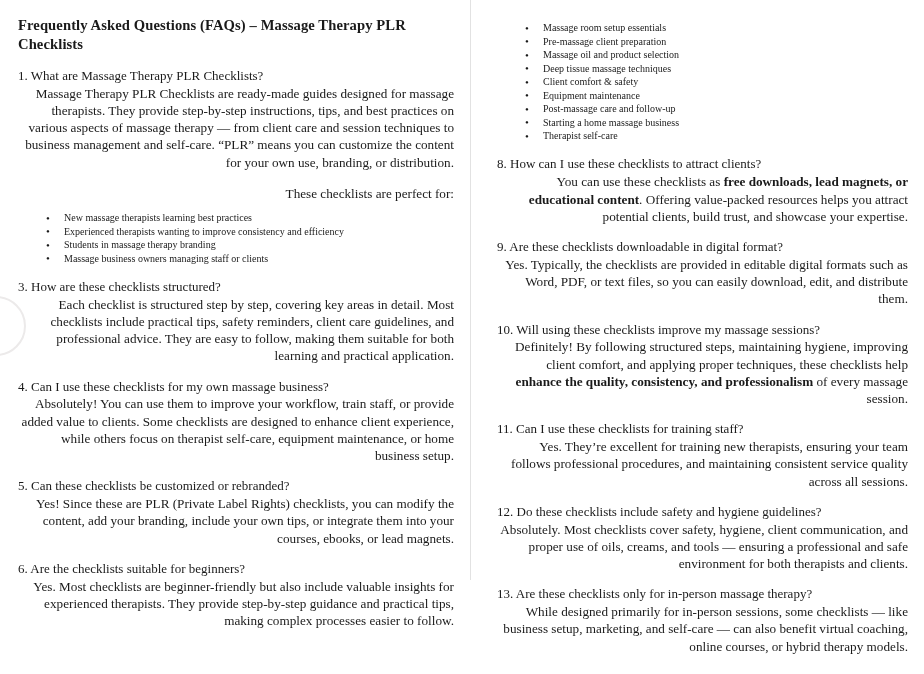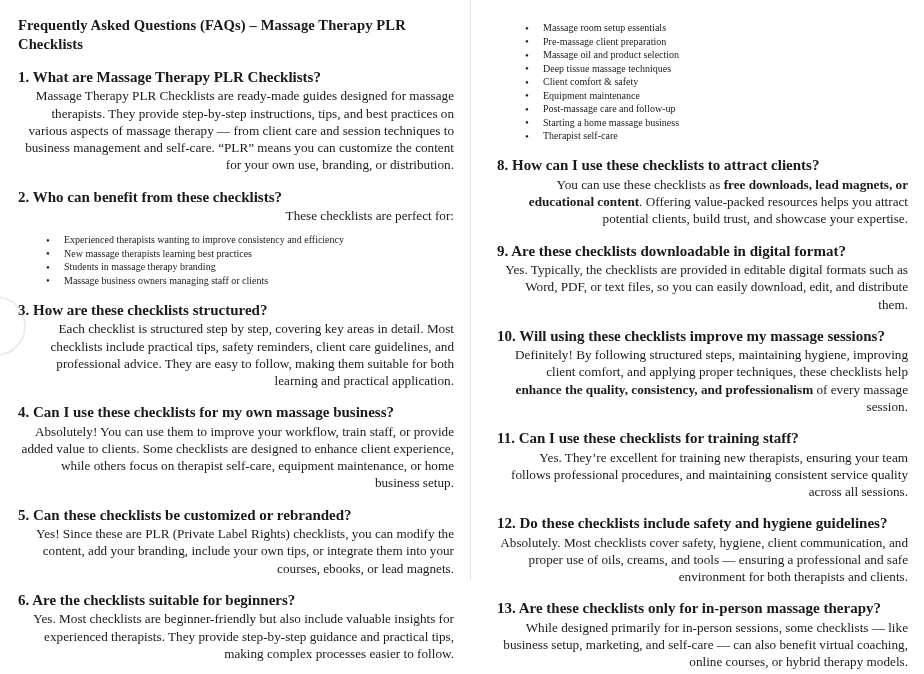--- a/index.html
+++ b/index.html
@@ -65,22 +65,22 @@
     margin: 2px 0 0 0;
     letter-spacing: 0.1px;
   }
 
   .qa {
     margin-top: 14px;
   }
   .qa:first-of-type { margin-top: 14px; }
 
   .q {
-    font-size: 15px;
-    font-weight: bold;
+    font-size: 13px;
+    font-weight: normal;
     line-height: 1.30;
     margin: 0 0 0 0;
   }
   .a {
     font-size: 13.2px;
     font-weight: normal;
     line-height: 1.305;
     margin: 0;
     text-align: right;
   }
@@ -119,25 +119,24 @@
     <div class="col col-left">
 
       <h1 class="doc-title">Frequently Asked Questions (FAQs) – Massage Therapy PLR Checklists</h1>
 
       <div class="qa">
         <p class="q">1. What are Massage Therapy PLR Checklists?</p>
         <p class="a">Massage Therapy PLR Checklists are ready-made guides designed for massage therapists. They provide step-by-step instructions, tips, and best practices on various aspects of massage therapy — from client care and session techniques to business management and self-care. “PLR” means you can customize the content for your own use, branding, or distribution.</p>
       </div>
 
       <div class="qa">
-        <p class="q">2. Who can benefit from these checklists?</p>
         <p class="a">These checklists are perfect for:</p>
         <ul class="bullets">
+          <li>New massage therapists learning best practices</li>
           <li>Experienced therapists wanting to improve consistency and efficiency</li>
-          <li>New massage therapists learning best practices</li>
           <li>Students in massage therapy branding</li>
           <li>Massage business owners managing staff or clients</li>
         </ul>
       </div>
 
       <div class="qa">
         <p class="q">3. How are these checklists structured?</p>
         <p class="a">Each checklist is structured step by step, covering key areas in detail. Most checklists include practical tips, safety reminders, client care guidelines, and professional advice. They are easy to follow, making them suitable for both learning and practical application.</p>
       </div>
 

